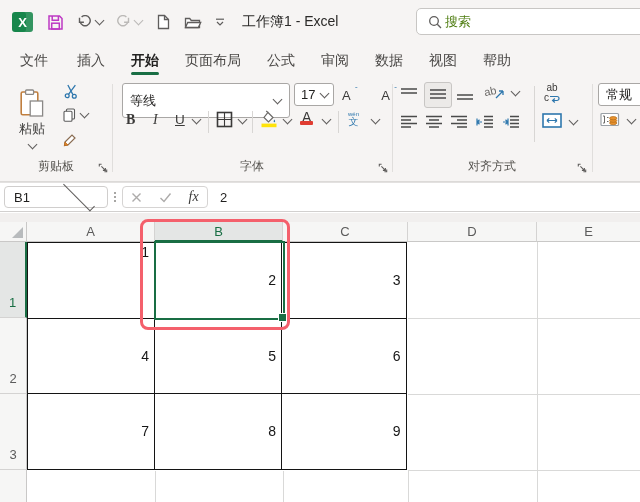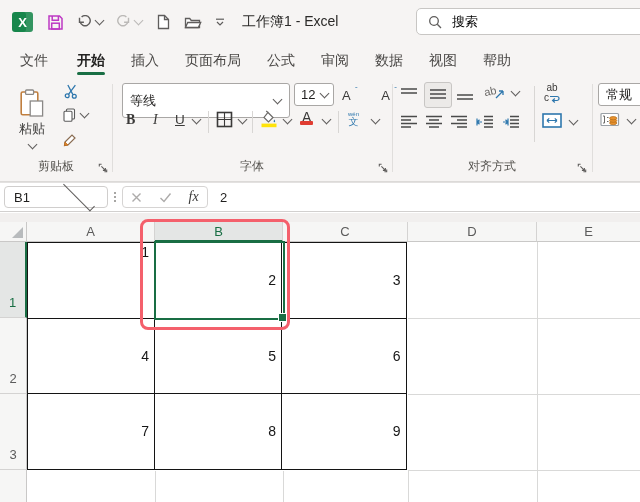--- a/index.html
+++ b/index.html
@@ -14,21 +14,21 @@
            color:#fff;font-weight:bold;font-size:13px;display:flex;align-items:center;justify-content:center;
            box-shadow:inset -7px 0 0 rgba(255,255,255,.12);}
   .qat{margin-left:13px;}
   .title-text{margin-left:17px;font-size:14px;color:#2b2a29;}
   .chev{width:6px;height:6px;border-right:1.4px solid #5f5d5c;border-bottom:1.4px solid #5f5d5c;
         transform:rotate(45deg);display:inline-block;flex:0 0 auto;margin-top:-3px;}
   .chev.dis{border-color:#bbb9b7;}
   .searchbox{position:absolute;left:416px;top:8px;width:238px;height:27px;background:#fff;
              border:1px solid #c8c6c4;border-radius:5px;display:flex;align-items:center;box-sizing:border-box;}
   .searchbox svg{margin-left:11px;}
-  .searchbox .ph{margin-left:10px;font-size:13px;color:#000000;}
+  .searchbox .ph{margin-left:3px;font-size:13px;color:#4d7c0f;}
 
   
   .tabrow{position:absolute;left:0;top:44px;width:640px;height:34px;background:#f6f4f3;
           display:flex;align-items:center;}
   .tab{position:relative;padding:0 13px;font-size:14px;color:#4a4846;height:34px;display:flex;align-items:center;cursor:default;}
   .tab:first-child{padding:0 16px 0 20px;}
   .tab.active{font-weight:700;color:#232221;}
   .tab.active::after{content:"";position:absolute;left:13px;right:13px;bottom:3px;height:3px;
                      background:#196e44;border-radius:2px;}
 
@@ -154,22 +154,22 @@
       <svg width="14" height="14" viewBox="0 0 14 14">
         <circle cx="6" cy="6" r="4.3" fill="none" stroke="#5f5d5c" stroke-width="1.3"></circle>
         <path d="M9.3 9.3L13 13" stroke="#5f5d5c" stroke-width="1.3"></path>
       </svg>
       <span class="ph">搜索</span>
     </div>
   </div>
 
   <div class="tabrow">
     <div class="tab">文件</div>
+    <div class="tab">插入</div>
     <div class="tab active">开始</div>
-    <div class="tab">插入</div>
     <div class="tab">页面布局</div>
     <div class="tab">公式</div>
     <div class="tab">审阅</div>
     <div class="tab">数据</div>
     <div class="tab">视图</div>
     <div class="tab">帮助</div>
   </div>
 
   <div class="ribbon">
 
@@ -216,21 +216,21 @@
       </div>
     </div>
     <div class="gsep" style="left:112px"></div>
 
     <div class="grp" style="left:112px;width:280px">
       <div class="box" style="position:absolute;left:10px;top:5px;width:168px;height:35px">
         <span style="margin-left:7px;flex:1">等线</span>
         <span class="chev" style="margin-right:8px"></span>
       </div>
       <div class="box" style="position:absolute;left:182px;top:5px;width:40px;height:23px">
-        <span style="margin-left:6px;flex:1">12</span>
+        <span style="margin-left:6px;flex:1">17</span>
         <span class="chev" style="margin-right:5px"></span>
       </div>
       <div class="ctl grow" style="left:230px;top:8px">
         <span>A</span>
           <s>ˆ</s>
       </div>
       <div class="ctl grow shrink" style="left:256px;top:8px">
         <span>A</span>
           <s>ˇ</s>
       </div>

